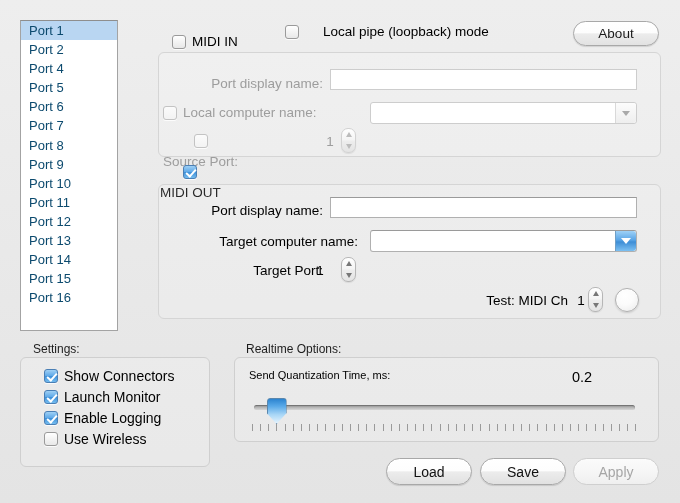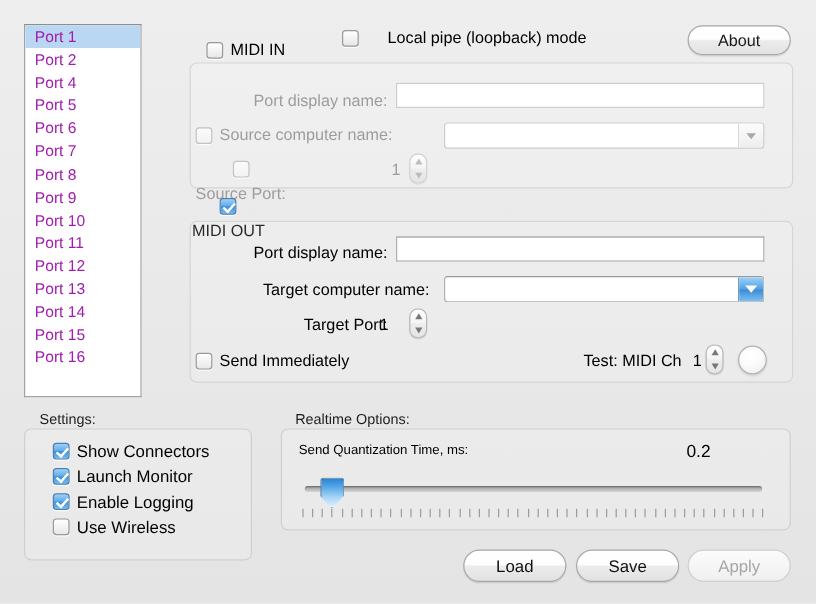--- a/index.html
+++ b/index.html
@@ -29,21 +29,21 @@
     background: #ffffff;
     border: 1px solid #a3a3a3;
     border-top-color: #8e8e8e;
     overflow: hidden;
   }
   .portitem {
     height: 19.1px;
     line-height: 19.1px;
     padding-left: 8px;
     font-size: 13px;
-    color: #a21caf;
+    color: #0c4a6e;
     white-space: nowrap;
   }
   .portitem.sel {
     background: #b9d6f2;
   }
 
   
   .chk {
     display: inline-block;
     width: 14px; height: 14px;
@@ -348,21 +348,21 @@
 
   <button id="about-btn">About</button>
 
   <div class="groupbox" id="midi-in-group"></div>
 
   <div class="fieldlabel dim" style="left:178px; top:76px; width:145px;">Port display name:</div>
   <div class="textfield dim" style="left:330px; top:69px; width:307px;"></div>
 
   <div class="cbrow" style="position:absolute; left:163px; top:105px;">
     <span class="chk dim"></span>
-    <span class="cblabel dim">Source computer name:</span>
+    <span class="cblabel dim">Local computer name:</span>
   </div>
   <div class="combo dim" style="left:370px; top:102px; width:267px;">
     <span class="arrowbtn"></span>
   </div>
 
   <div class="cbrow" style="position:absolute; left:163px; top:134px;flex-direction:column;">
     <span class="chk dim"></span>
     <span class="cblabel dim">Source Port:</span>
   </div>
   <div class="numval dim" style="left:320px; top:134px;">1</div>
@@ -386,24 +386,20 @@
     <span class="arrowbtn"></span>
   </div>
 
   <div class="fieldlabel" style="left:178px; top:263px; width:145px;">Target Port:</div>
   <div class="numval" style="left:310px; top:263px;">1</div>
   <div class="stepper" style="left:341px; top:257px;">
     <span class="up"></span>
     <span class="dn"></span>
   </div>
 
-  <div class="cbrow" style="position:absolute; left:163px; top:293px;">
-    <span class="chk"></span>
-    <span class="cblabel">Send Immediately</span>
-  </div>
 
   <div class="fieldlabel" style="left:478px; top:293px; width:90px;">Test: MIDI Ch</div>
   <div class="numval" style="left:571px; top:293px;">1</div>
   <div class="stepper" style="left:588px; top:287px;">
     <span class="up"></span>
     <span class="dn"></span>
   </div>
   <div id="test-led"></div>
 
   <div class="caption" id="settings-caption">Settings:</div>

